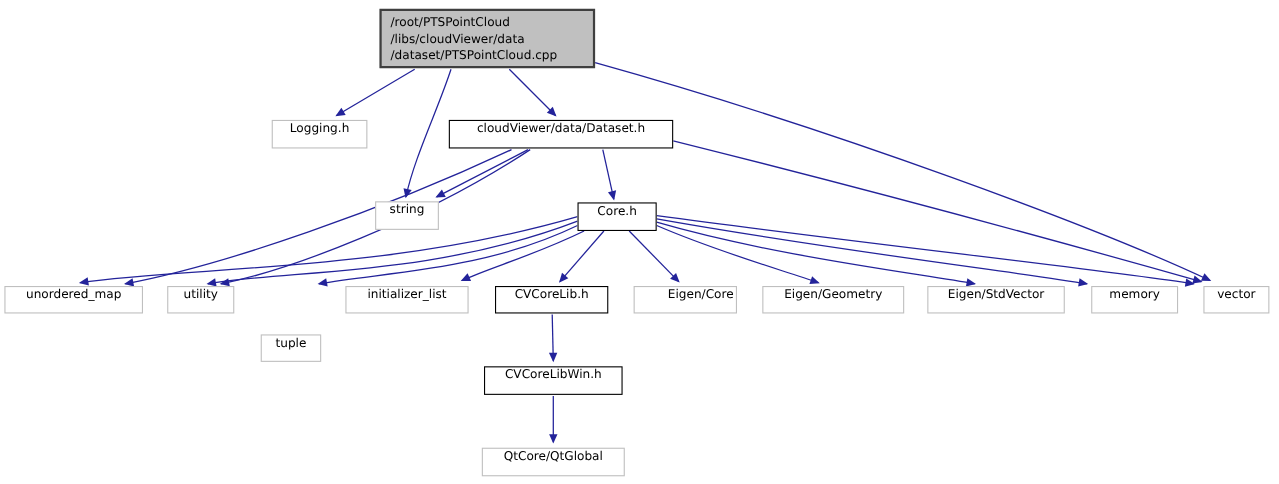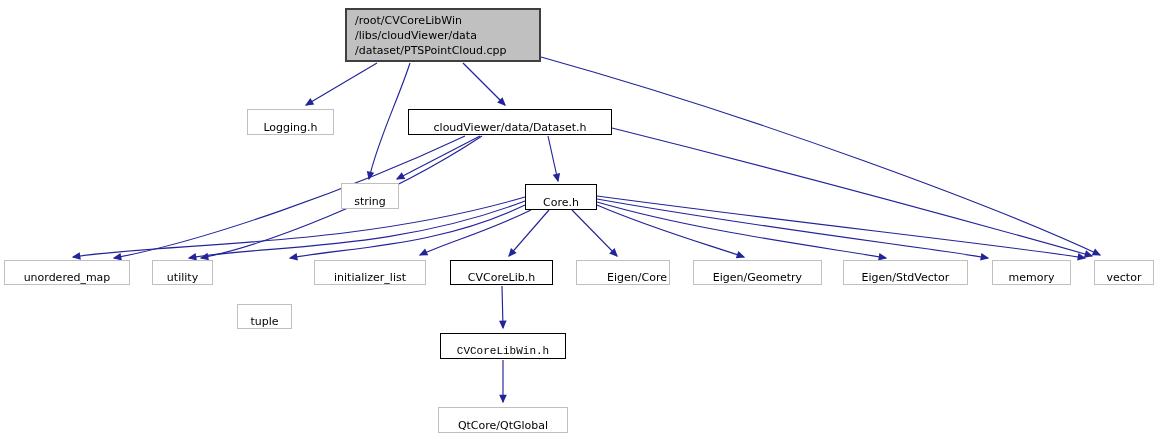--- a/index.html
+++ b/index.html
@@ -23,21 +23,21 @@
     stroke-width: 1.15;
   }
   .node {
     position: absolute;
     z-index: 1;
     box-sizing: border-box;
     background: #ffffff;
     color: var(--text-color);
     font-size: 11px;
     display: flex;
-    align-items: flex-end;
+    align-items: flex-start;
     justify-content: center;
     white-space: nowrap;
     line-height: 1.2;
   }
   .node.leaf { border: 1px solid var(--leaf-border); }
   .node.doc  { border: 1.5px solid var(--doc-border); }
   .node.root {
     background: var(--root-fill);
     border: 2px solid #3f3f3f;
     flex-direction: column;
@@ -75,21 +75,21 @@
         <path d="M572,210 L617,256" class="edge" marker-end="url(#arrow)"></path>
         <path d="M597,205 C650,228 706,244 744,257" class="edge" marker-end="url(#arrow)"></path>
         <path d="M597,202 C700,232 830,248 886,258" class="edge" marker-end="url(#arrow)"></path>
         <path d="M597,199 C760,228 930,248 988,258" class="edge" marker-end="url(#arrow)"></path>
         <path d="M597,196 C790,222 1010,246 1085,258" class="edge" marker-end="url(#arrow)"></path>
         <path d="M502,286 L503,328" class="edge" marker-end="url(#arrow)"></path>
         <path d="M503,360 L503,402" class="edge" marker-end="url(#arrow)"></path>
       </g>
   </svg>
 <div class="node root" style="left: 345px; top: 8px; width: 196px; height: 54px;">
-      <div>/root/CVCoreLibWin</div>
+      <div>/root/PTSPointCloud</div>
       <div>/libs/cloudViewer/data</div>
       <div>/dataset/PTSPointCloud.cpp</div>
     </div>
     <div class="node leaf" style="left: 247px; top: 109px; width: 87px; height: 26px;">
       <span>Logging.h</span>
     </div>
     <div class="node doc" style="left: 408px; top: 109px; width: 204px; height: 26px;">
       <span>cloudViewer/data/Dataset.h</span>
     </div>
     <div class="node leaf" style="left: 341px; top: 183px; width: 58px; height: 26px;">
@@ -121,19 +121,19 @@
     </div>
     <div class="node leaf" style="left: 843px; top: 260px; width: 125px; height: 25px;">
       <span>Eigen/StdVector</span>
     </div>
     <div class="node leaf" style="left: 992px; top: 260px; width: 79px; height: 25px;">
       <span>memory</span>
     </div>
     <div class="node leaf" style="left: 1094px; top: 260px; width: 60px; height: 25px;">
       <span>vector</span>
     </div>
-    <div class="node doc" style="left: 440px; top: 333px; width: 126px; height: 26px; font-family: Liberation Mono, monospace;">
+    <div class="node doc" style="left: 440px; top: 333px; width: 126px; height: 26px;">
       <span>CVCoreLibWin.h</span>
     </div>
     <div class="node leaf" style="left: 438px; top: 407px; width: 130px; height: 26px;">
       <span>QtCore/QtGlobal</span>
     </div>
   </div>
 
 </body></html>

